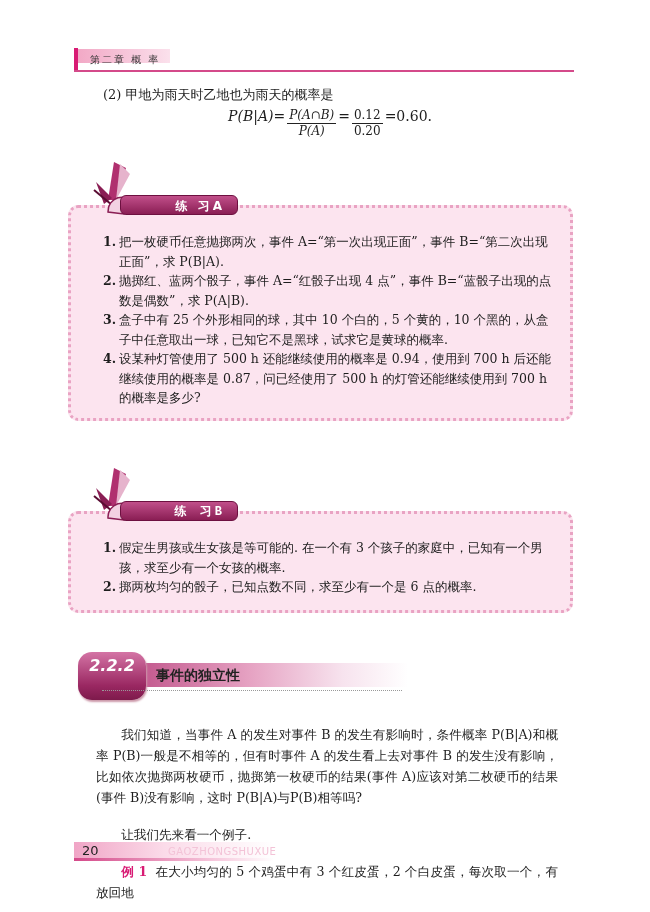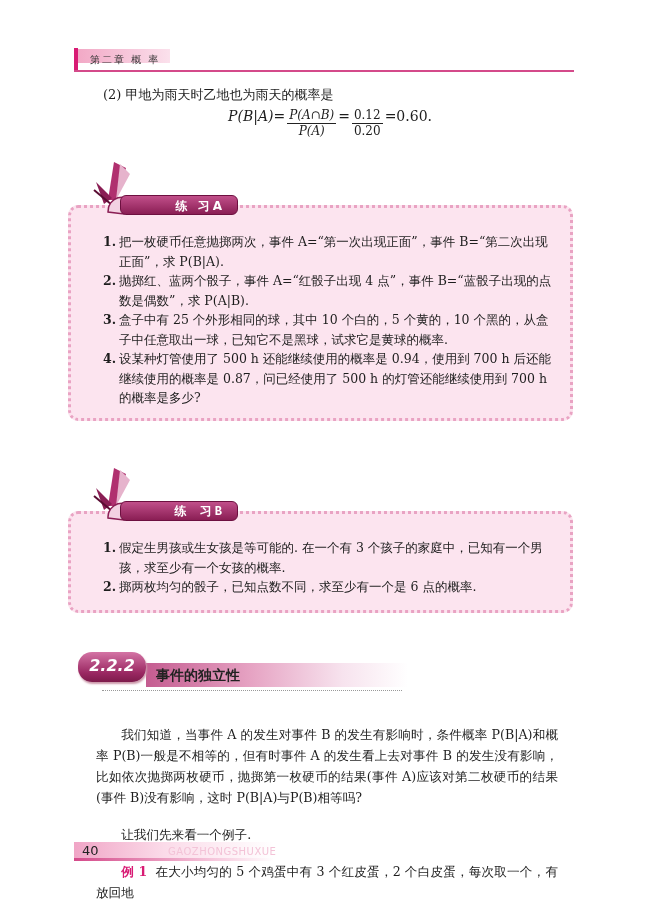--- a/index.html
+++ b/index.html
@@ -34,21 +34,21 @@
   .ex-icon { width:60px; height:60px; }
   .ex-icon-a { left:86px; top:160px; }
   .ex-icon-b { left:86px; top:466px; }
   .ex-list { left:103px; width:455px; font-size:12.5px; line-height:19.5px; }
   .ex-list-a { top:232px; }
   .ex-list-b { top:538px; }
   .ex-item { display:flex; }
   .ex-num { font-weight:bold; width:16px; flex:none; font-family:"DejaVu Serif","Liberation Serif",serif; }
   .ex-text { flex:1; }
   
-  .sec-pill { left:78px; top:652px; width:68px; height:30px; border-radius:14px;
+  .sec-pill { left:78px; top:652px; width:68px; height:48px; border-radius:14px;
     background:linear-gradient(180deg,#d474a5,#9a2862 70%,#7d1a4b); box-shadow:1px 2px 2px #c9a; 
     color:#fff; font-family:"DejaVu Sans","Liberation Sans",sans-serif; font-weight:bold; font-style:italic; font-size:16px; line-height:28px; text-align:center; }
   .sec-band { left:146px; top:663px; width:262px; height:24px;
     background:linear-gradient(90deg,#c45c90,#e6a3c3 40%,#f7e3ee 75%,#ffffff); }
   .sec-title { left:156px; top:664px; font-family:"DejaVu Sans","Liberation Sans",sans-serif; font-weight:bold; font-size:14px; line-height:22px; color:#222; }
   .sec-dots { left:102px; top:690px; width:300px; border-top:1.5px dotted #999; }
   
   .body-text { left:80px; top:708px; width:494px; font-size:12.6px; line-height:21px; text-align:justify; }
   .body-text p { margin:16px; }
   .indent { text-indent:2em; }
@@ -137,14 +137,14 @@
 <div class="abs sec-dots"></div>
 
 <div class="abs body-text">
   <p class="indent">我们知道，当事件 A 的发生对事件 B 的发生有影响时，条件概率 P(B|A)和概率 P(B)一般是不相等的，但有时事件 A 的发生看上去对事件 B 的发生没有影响，比如依次抛掷两枚硬币，抛掷第一枚硬币的结果(事件 A)应该对第二枚硬币的结果(事件 B)没有影响，这时 P(B|A)与P(B)相等吗?</p>
   <p class="indent">让我们先来看一个例子.</p>
   <p class="indent"><span class="ex-label">例 1</span><span>在大小均匀的 5 个鸡蛋中有 3 个红皮蛋，2 个白皮蛋，每次取一个，有放回地</span></p>
 </div>
 
 <div class="abs ftr-band"></div>
 <div class="abs ftr-bar"></div>
-<div class="abs ftr-num">40</div>
+<div class="abs ftr-num">20</div>
 <div class="abs ftr-brand">GAOZHONGSHUXUE</div>
 
 </body></html>

